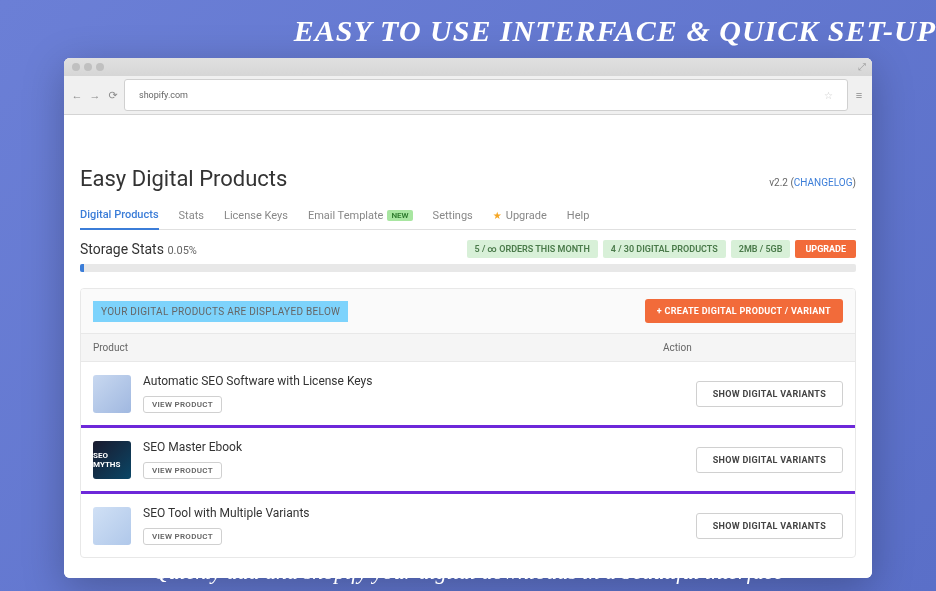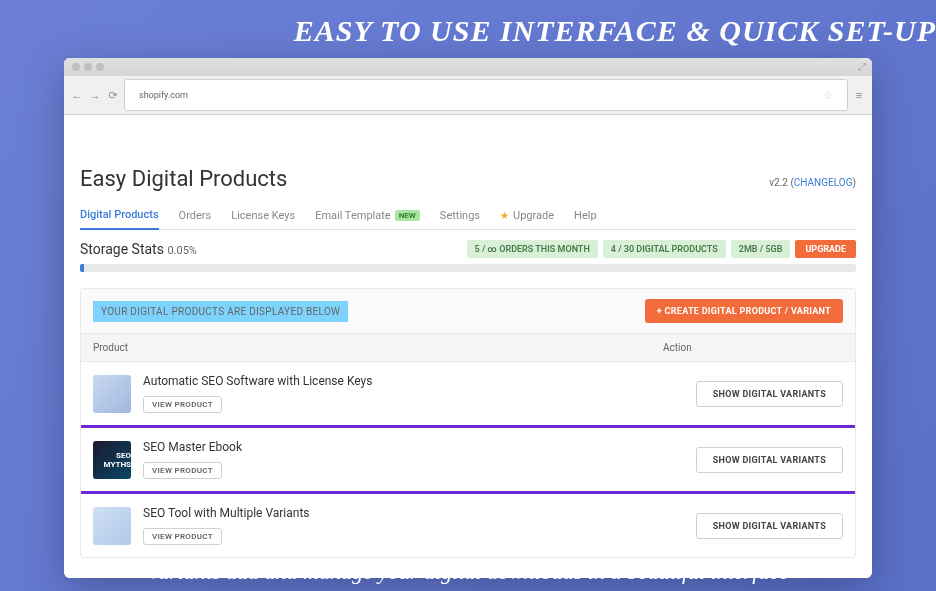--- a/index.html
+++ b/index.html
@@ -180,21 +180,21 @@
       width: 38px;
       height: 38px;
       border-radius: 3px;
       margin-right: 12px;
       display: flex;
       align-items: center;
       justify-content: center;
       font-size: 8px;
       font-weight: 700;
       color: white;
-      text-align: right;
+      text-align: left;
       flex-shrink: 0;
     }
     .thumb-1 { background: linear-gradient(135deg, #c8d8f0, #a0b8e0); }
     .thumb-2 { background: linear-gradient(135deg, #1a1a2e, #0a4666); }
     .thumb-3 { background: linear-gradient(135deg, #d0e0f5, #b0c8ea); }
     .product-info { flex: 1; }
     .product-name { font-size: 12px; color: #333; margin-bottom: 4px; }
     .view-product-btn {
       display: inline-block;
       font-size: 8px;
@@ -248,21 +248,21 @@
   <div class="content">
     <div class="app-header">
       <div class="app-title">Easy Digital Products</div>
       <div class="app-version">
         <span>v2.2</span> (<span class="changelog">CHANGELOG</span>)
       </div>
     </div>
 
     <div class="tabs">
       <div class="tab active">Digital Products</div>
-      <div class="tab">Orders</div>
+      <div class="tab">Stats</div>
       <div class="tab">License Keys</div>
       <div class="tab">
         <span>Email Template</span>
         <span class="badge-new">NEW</span>
       </div>
       <div class="tab">Settings</div>
       <div class="tab">
         <span class="star-orange">★</span>
         <span>Upgrade</span>
       </div>
@@ -318,13 +318,13 @@
         <div class="product-info">
           <div class="product-name">SEO Tool with Multiple Variants</div>
           <div class="view-product-btn">VIEW PRODUCT</div>
         </div>
         <div class="show-variants-btn">SHOW DIGITAL VARIANTS</div>
       </div>
     </div>
   </div>
 </div>
 
-<div class="banner-bottom">Variants add and manage your digital downloads in a beautiful interface</div>
+<div class="banner-bottom">Quickly add and shopify your digital downloads in a beautiful interface</div>
 
 </body></html>

